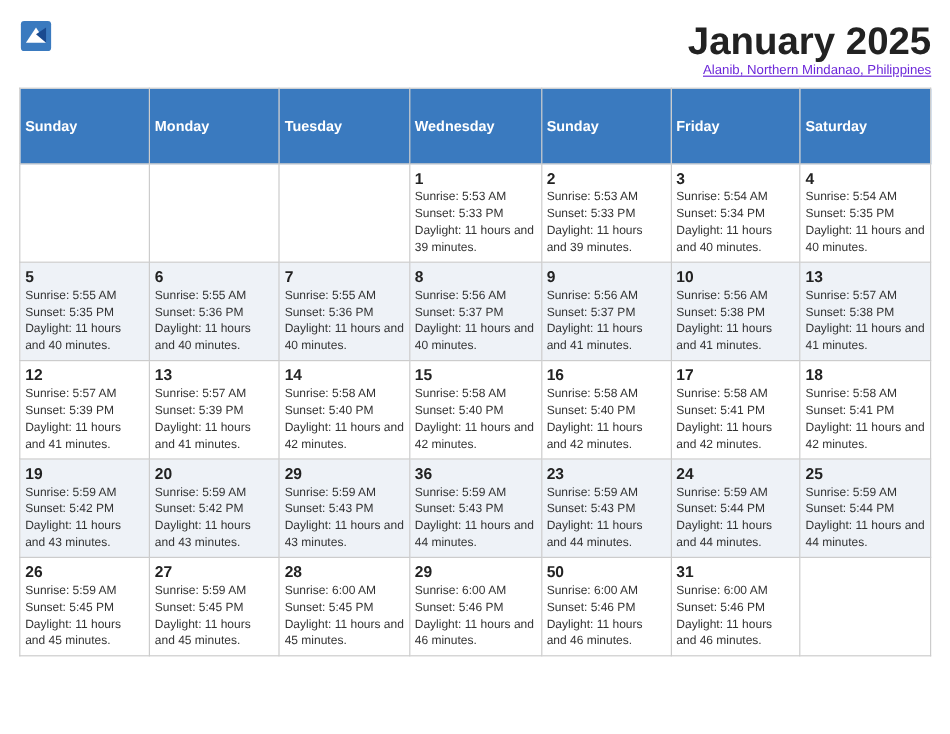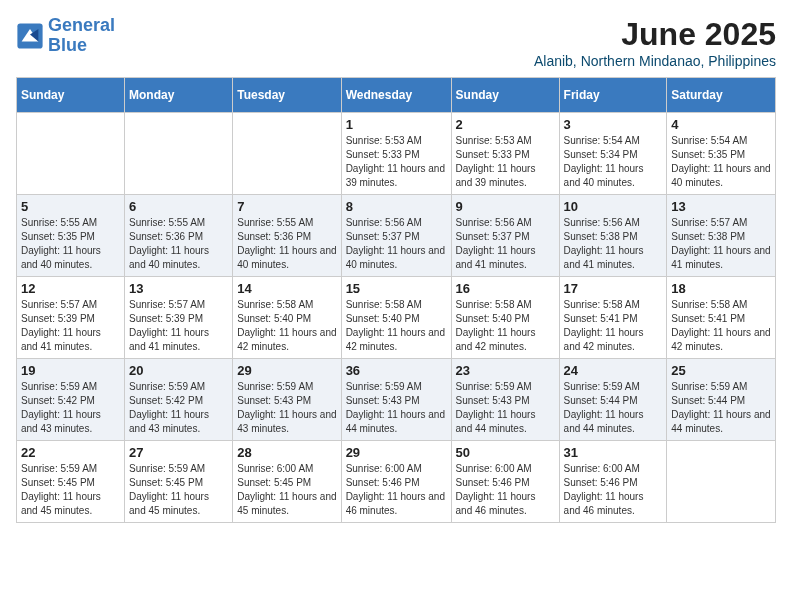--- a/index.html
+++ b/index.html
@@ -36,32 +36,33 @@
     }
     .title-block {
       text-align: right;
     }
     .month-title {
       font-size: 32px;
       font-weight: bold;
       color: #222;
     }
     .location-title {
-      font-size: 14px;
-      color: #0c4a6e;
+      font-size: 11px;
+      color: #6d28d9;
+      text-decoration: underline;
     }
     table {
       width: 100%;
       border-collapse: collapse;
       font-size: 10.5px;
     }
     thead tr th {
       background: #3a7abf;
       color: #fff;
-      padding: 10px 4px;
+      padding: 24px 4px;
       text-align: left;
       font-size: 12px;
       border: 1px solid #ccc;
     }
     td {
       border: 1px solid #ccc;
       vertical-align: top;
       padding: 4px 4px;
       width: 113px;
       min-height: 80px;
@@ -90,27 +91,23 @@
 </head>
 <body>
 
 <div class="header">
   <div class="logo">
     <svg class="logo-icon" viewBox="0 0 40 40">
       <rect x="2" y="2" width="36" height="36" rx="4" fill="#3a7abf"></rect>
       <polygon points="8,28 20,10 32,28" fill="white"></polygon>
       <polygon points="20,18 32,10 32,28" fill="#1a4a8f"></polygon>
     </svg>
-    <div class="logo-text">
-      <div><span>General</span></div>
-      <div><span style="color:#3a7abf;">Blue</span></div>
-    </div>
   </div>
   <div class="title-block">
-    <div class="month-title">June 2025</div>
+    <div class="month-title">January 2025</div>
     <div class="location-title">Alanib, Northern Mindanao, Philippines</div>
   </div>
 </div>
 
 <table>
   <thead>
     <tr id="weekday-header">
         <th>Sunday</th>
         <th>Monday</th>
         <th>Tuesday</th>
@@ -227,21 +224,21 @@
           <div class="day-num">24</div>
           <div class="day-info"><span>Sunrise: 5:59 AM</span><br><span>Sunset: 5:44 PM</span><br><span>Daylight: 11 hours and 44 minutes.</span></div>
         </td>
         <td>
           <div class="day-num">25</div>
           <div class="day-info"><span>Sunrise: 5:59 AM</span><br><span>Sunset: 5:44 PM</span><br><span>Daylight: 11 hours and 44 minutes.</span></div>
         </td>
       </tr>
       <tr>
         <td>
-          <div class="day-num">22</div>
+          <div class="day-num">26</div>
           <div class="day-info"><span>Sunrise: 5:59 AM</span><br><span>Sunset: 5:45 PM</span><br><span>Daylight: 11 hours and 45 minutes.</span></div>
         </td>
         <td>
           <div class="day-num">27</div>
           <div class="day-info"><span>Sunrise: 5:59 AM</span><br><span>Sunset: 5:45 PM</span><br><span>Daylight: 11 hours and 45 minutes.</span></div>
         </td>
         <td>
           <div class="day-num">28</div>
           <div class="day-info"><span>Sunrise: 6:00 AM</span><br><span>Sunset: 5:45 PM</span><br><span>Daylight: 11 hours and 45 minutes.</span></div>
         </td>

